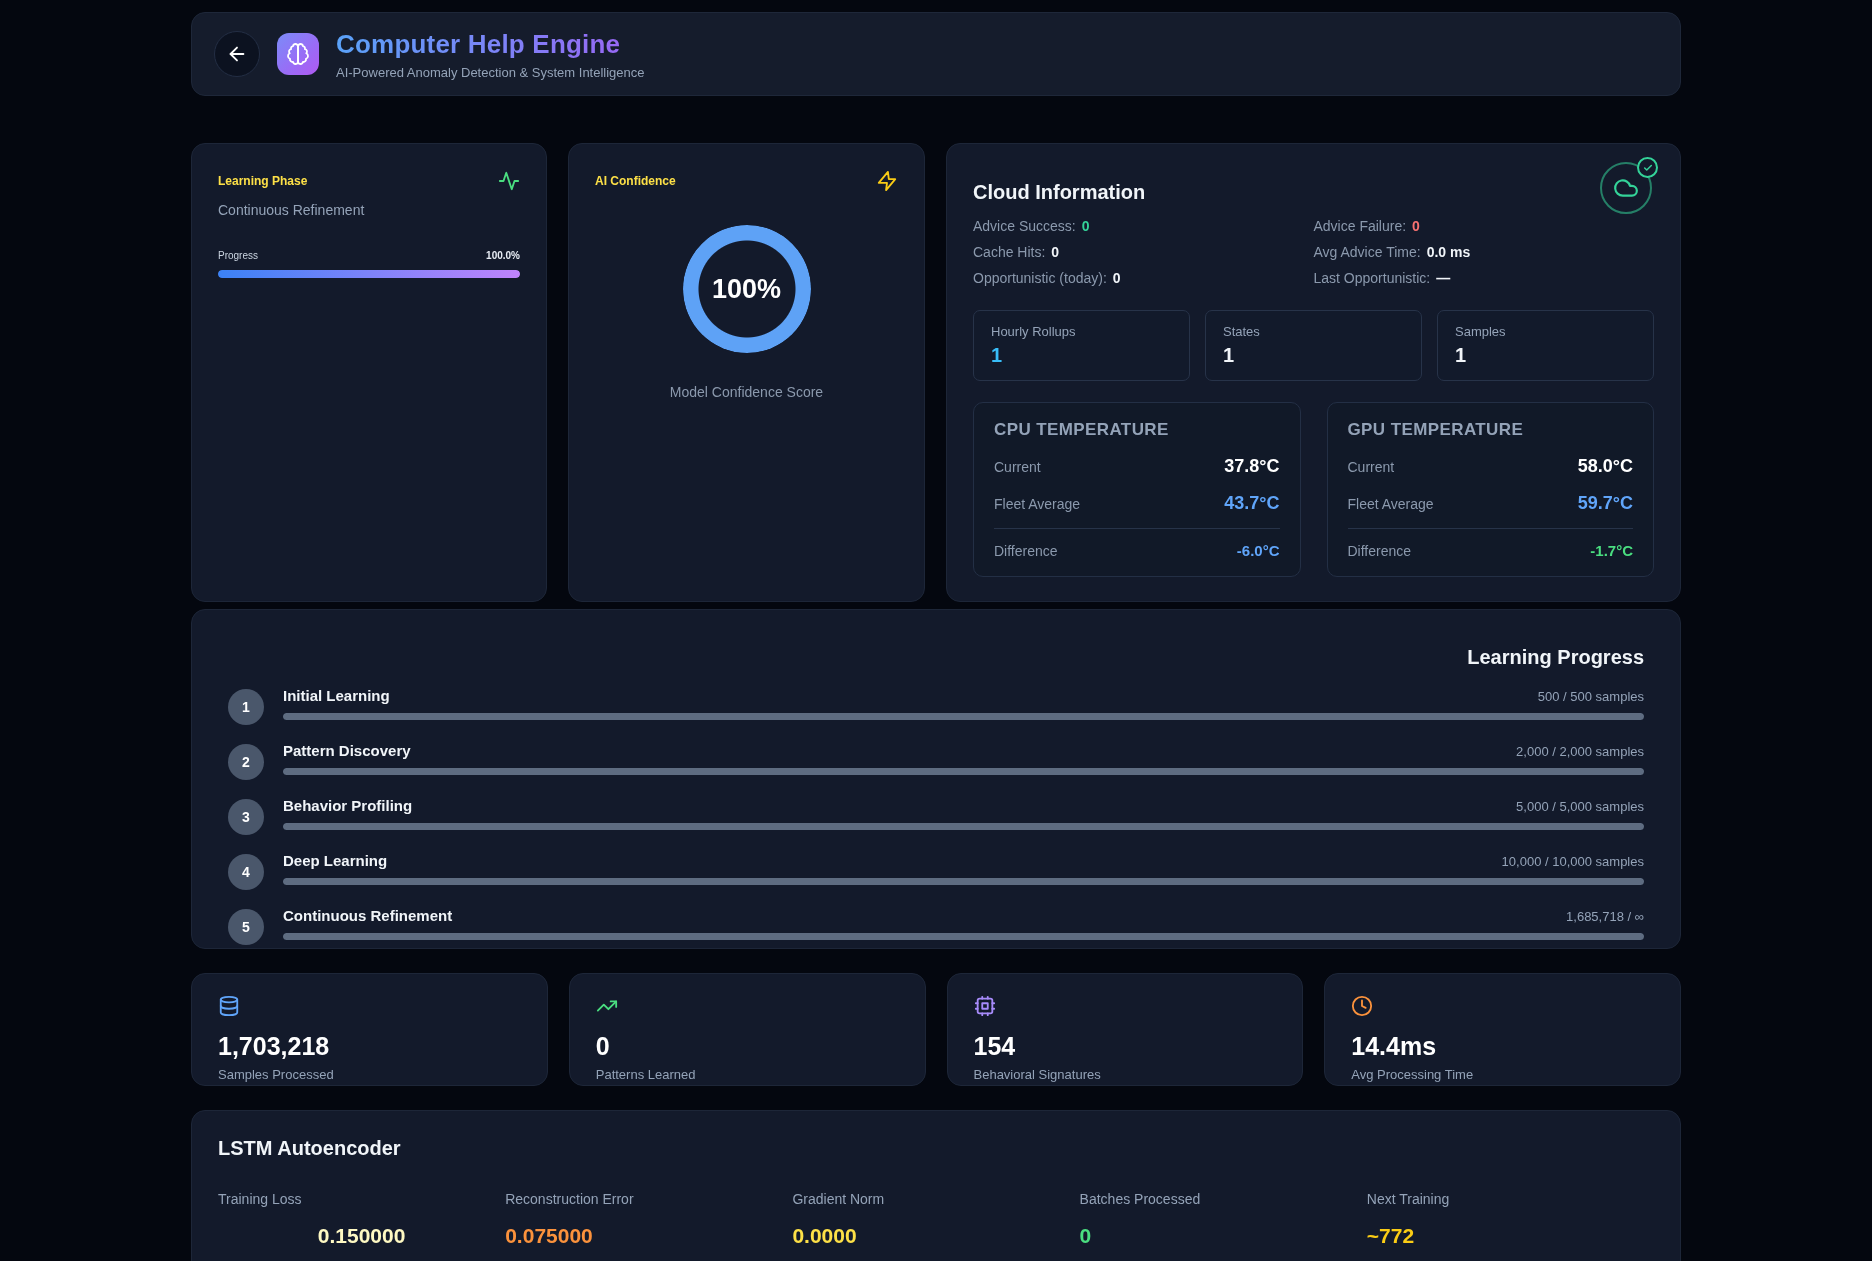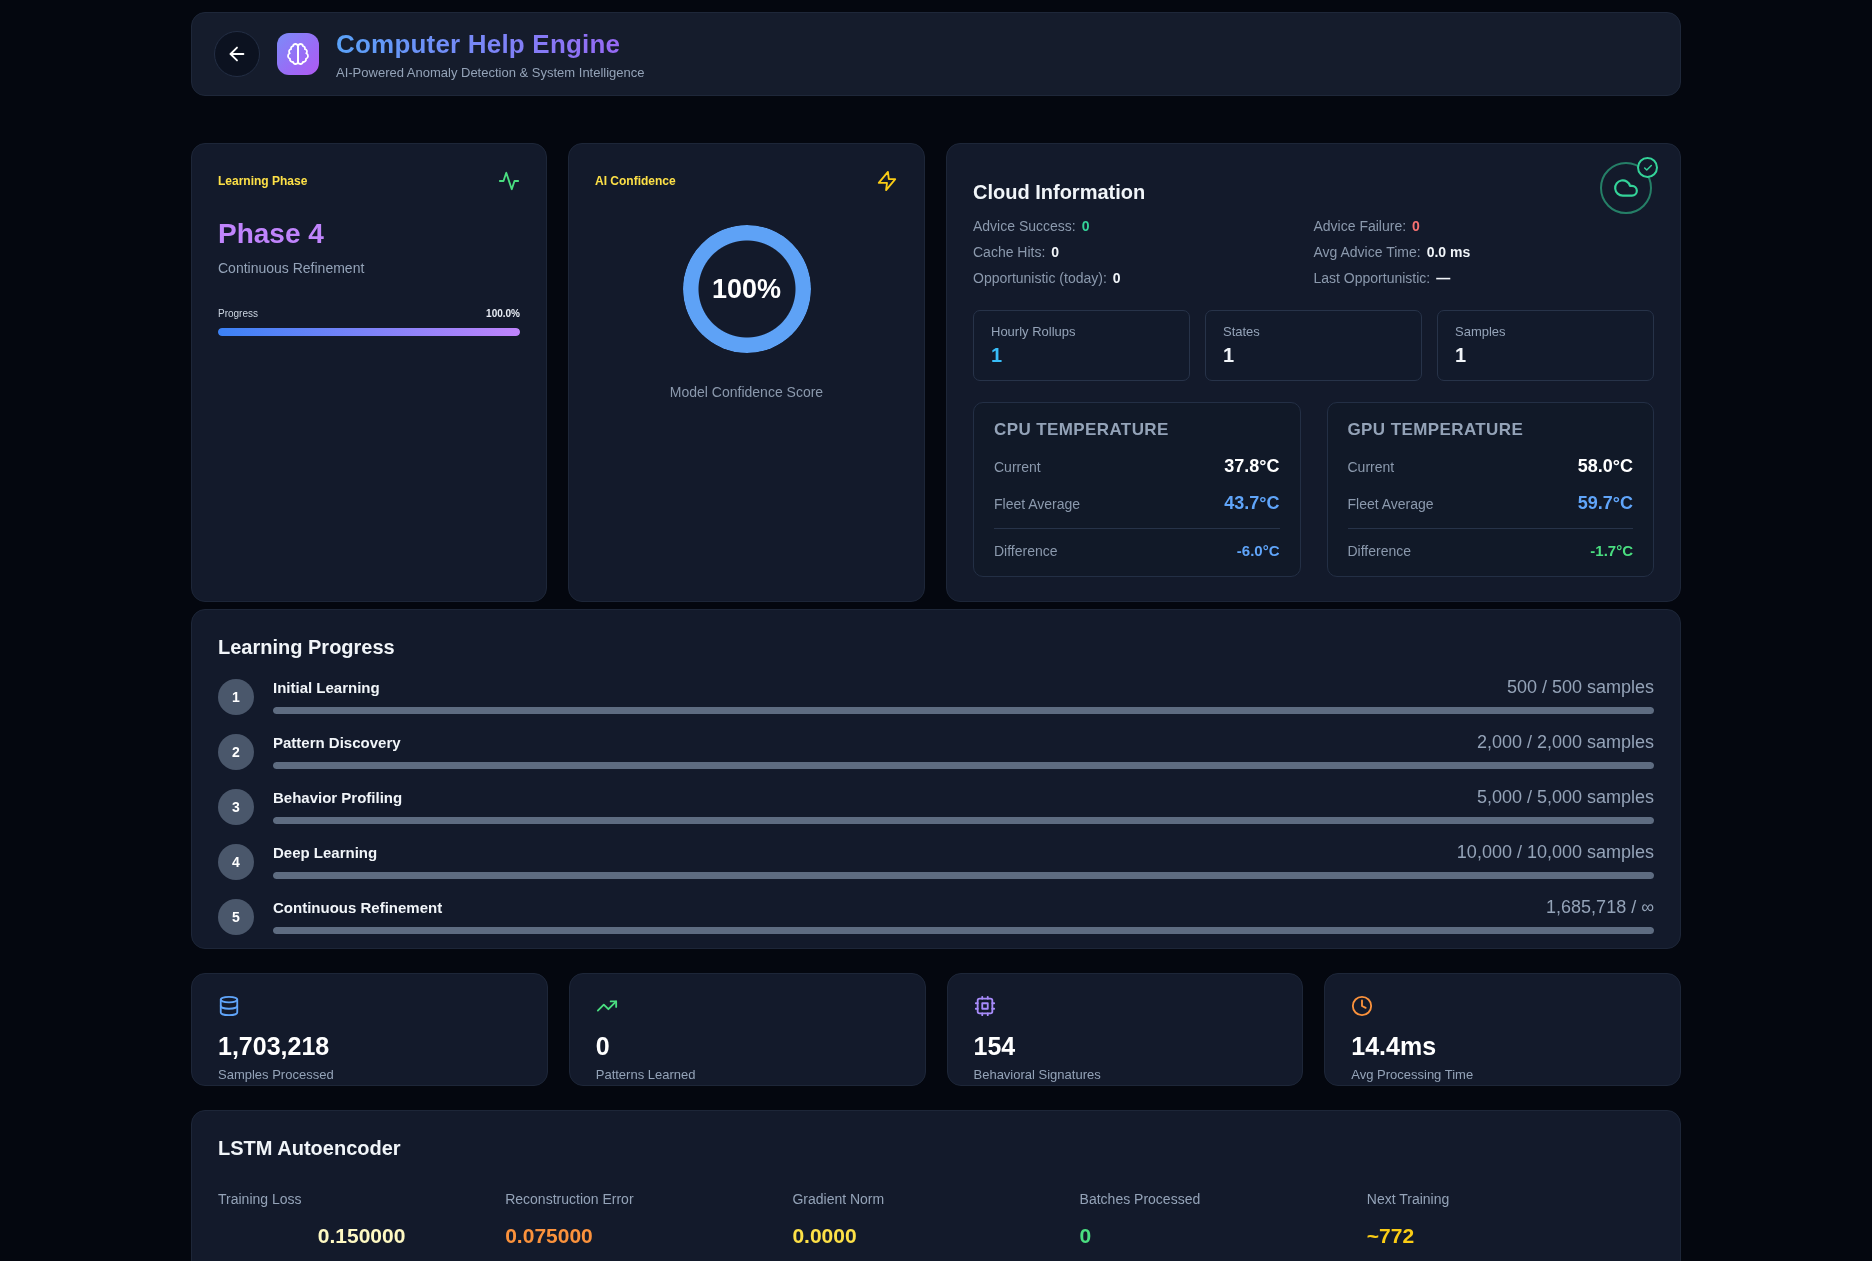--- a/index.html
+++ b/index.html
@@ -78,30 +78,30 @@
   .temp-title { font-size:17px; font-weight:bold; color:#94a3b8; letter-spacing:.4px; }
   .temp-row { display:flex; justify-content:space-between; align-items:center; margin-top:16px; }
   .temp-label { font-size:14px; color:#8b99ad; }
   .temp-current { font-size:18px; font-weight:bold; color:#fff; }
   .temp-fleet { font-size:18px; font-weight:bold; }
   .temp-divider { border-top:1px solid #273349; margin-top:14px; }
   .temp-row.diff { margin-top:13px; }
   .temp-diff { font-size:15px; font-weight:bold; }
 
   
-  .lp-card { height:340px; padding:26px; margin-bottom:24px; }
+  .lp-card { height:340px; padding:36px; margin-bottom:24px;text-align:right; }
   .lp-title { font-size:20px; font-weight:bold; margin-bottom:18px; }
   .stage { display:flex; gap:19px; margin-bottom:17px; }
   .stage:last-child { margin-bottom:0; }
   .stage-circle { width:36px; height:36px; border-radius:50%; background:#4a576b; flex:0 0 auto;
     display:flex; align-items:center; justify-content:center; font-size:14px; font-weight:bold; color:#fff; margin-top:2px; }
   .stage-body { flex:1; }
   .stage-top { display:flex; justify-content:space-between; align-items:baseline; }
   .stage-label { font-size:15px; font-weight:bold; color:#f1f5f9; }
-  .stage-count { font-size:18px; color:#94a3b8; }
+  .stage-count { font-size:13px; color:#94a3b8; }
   .stage-track { height:7px; border-radius:4px; background:#2a3447; margin-top:9px; overflow:hidden; }
   .stage-fill { height:100%; border-radius:4px; background:#5e6c81; }
 
   
   .stats-row { display:grid; grid-template-columns:repeat(4,1fr); gap:21px; margin-bottom:24px; }
   .stat-card { padding:21px 26px; height:113px; }
   .stat-value { font-size:25px; font-weight:bold; color:#fff; margin-top:11px; }
   .stat-label { font-size:13px; color:#94a3b8; margin-top:6px; }
 
   
@@ -145,21 +145,20 @@
 
     <div class="card pad">
       <div class="card-head">
         <div class="card-title-sm">Learning Phase</div>
         <span class="icon">
           <svg width="22" height="22" viewBox="0 0 24 24" fill="none" stroke="#4ade80" stroke-width="2" stroke-linecap="round" stroke-linejoin="round">
               <path d="M22 12h-4l-3 9L9 3l-3 9H2"></path>
             </svg>
         </span>
       </div>
-      <div class="phase-value">Phase 4</div>
       <div class="phase-name">Continuous Refinement</div>
       <div class="progress-row">
         <span class="progress-label">Progress</span>
         <span class="progress-value">100.0%</span>
       </div>
       <div class="progress-track">
         <div class="progress-fill" style="width: 100%;"></div>
       </div>
     </div>
 

